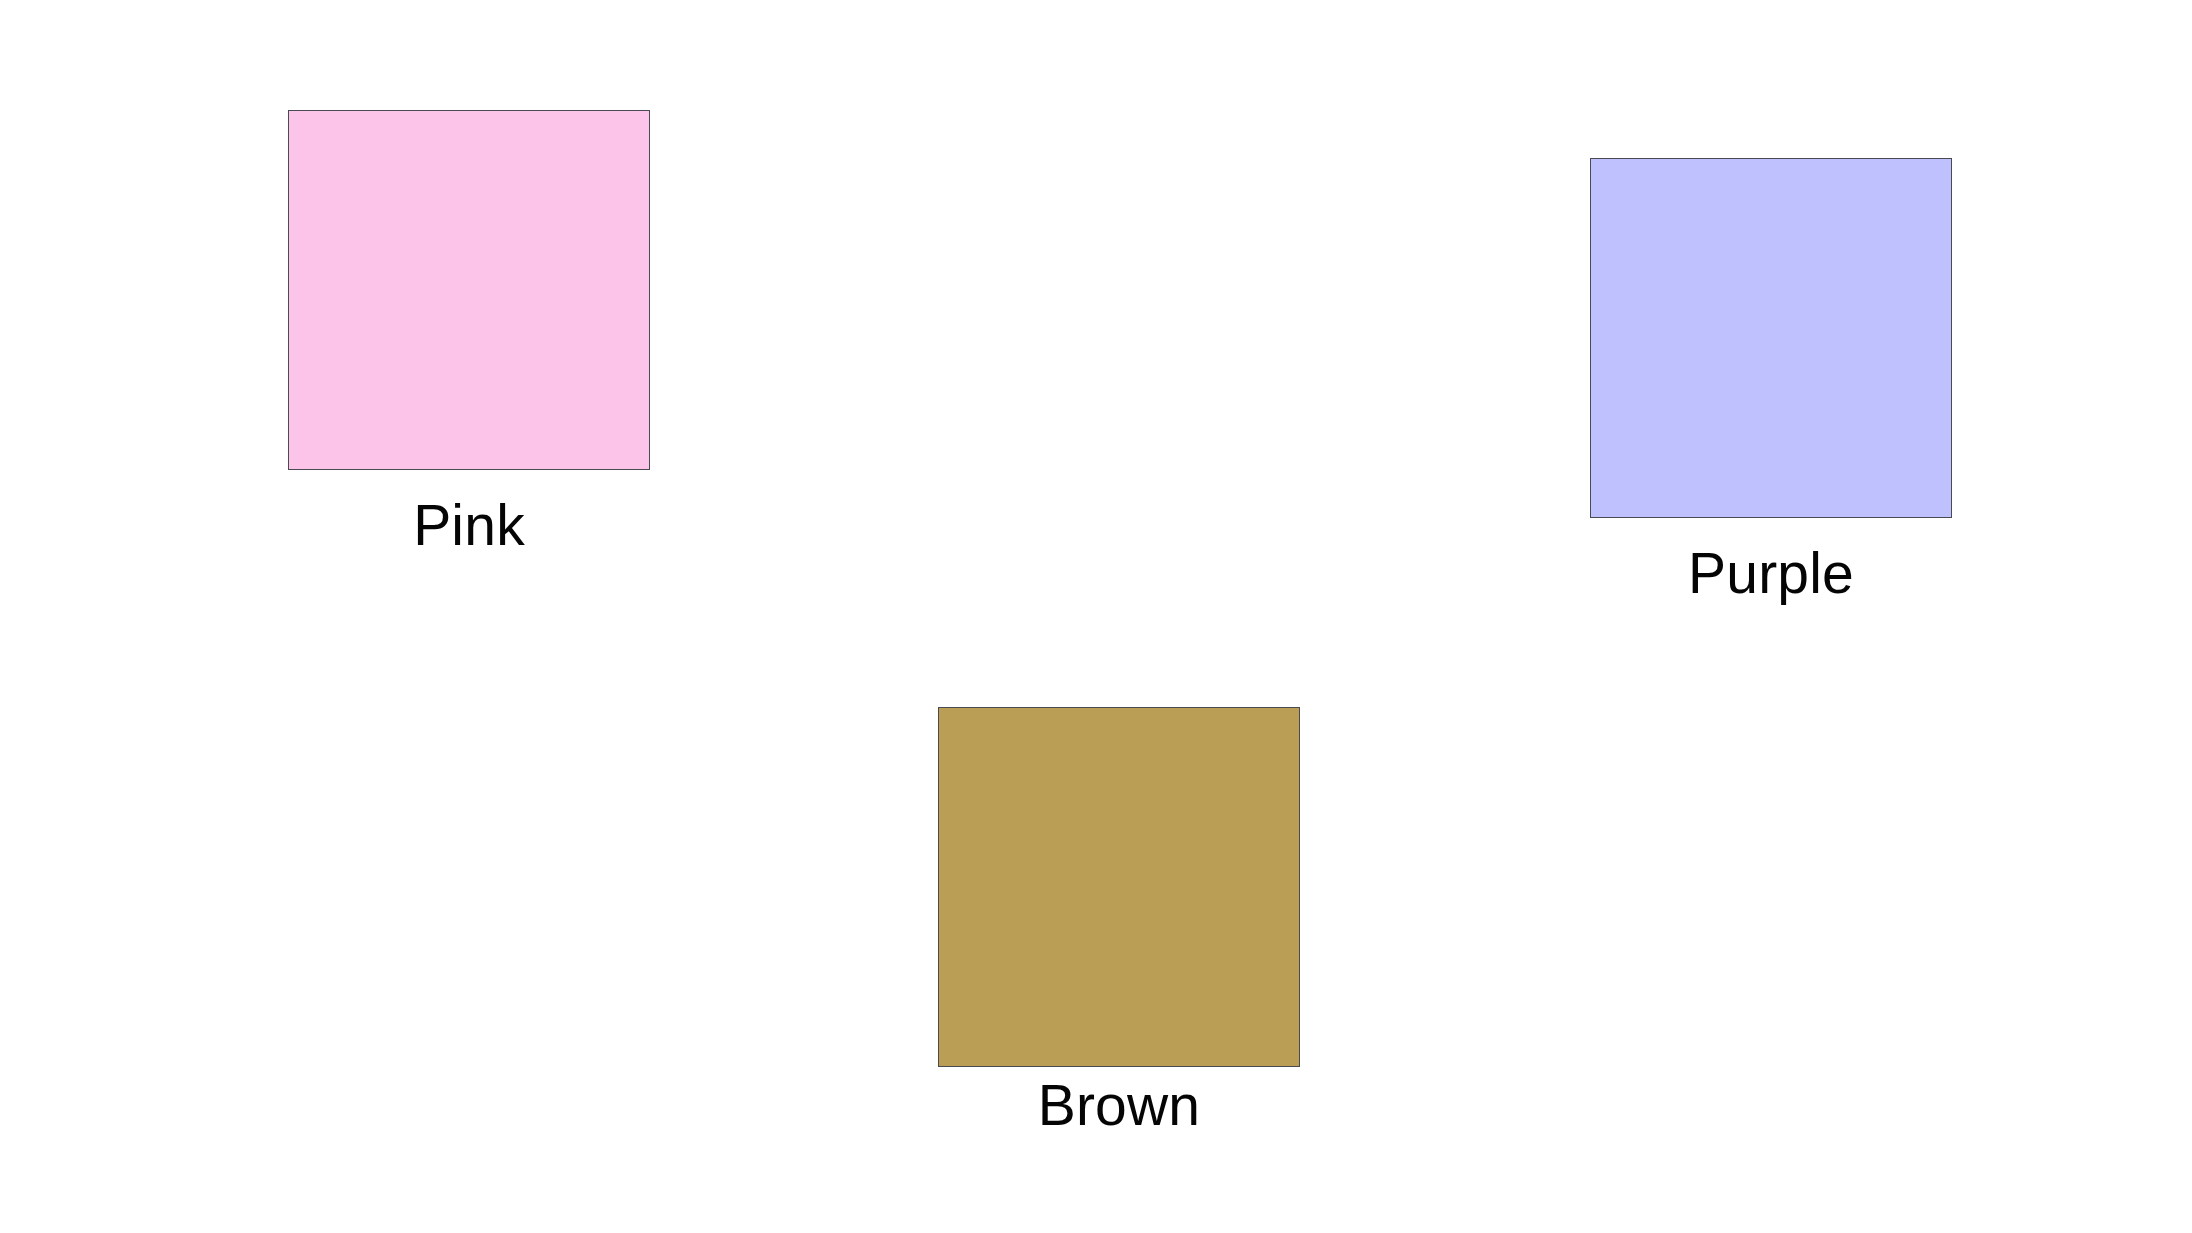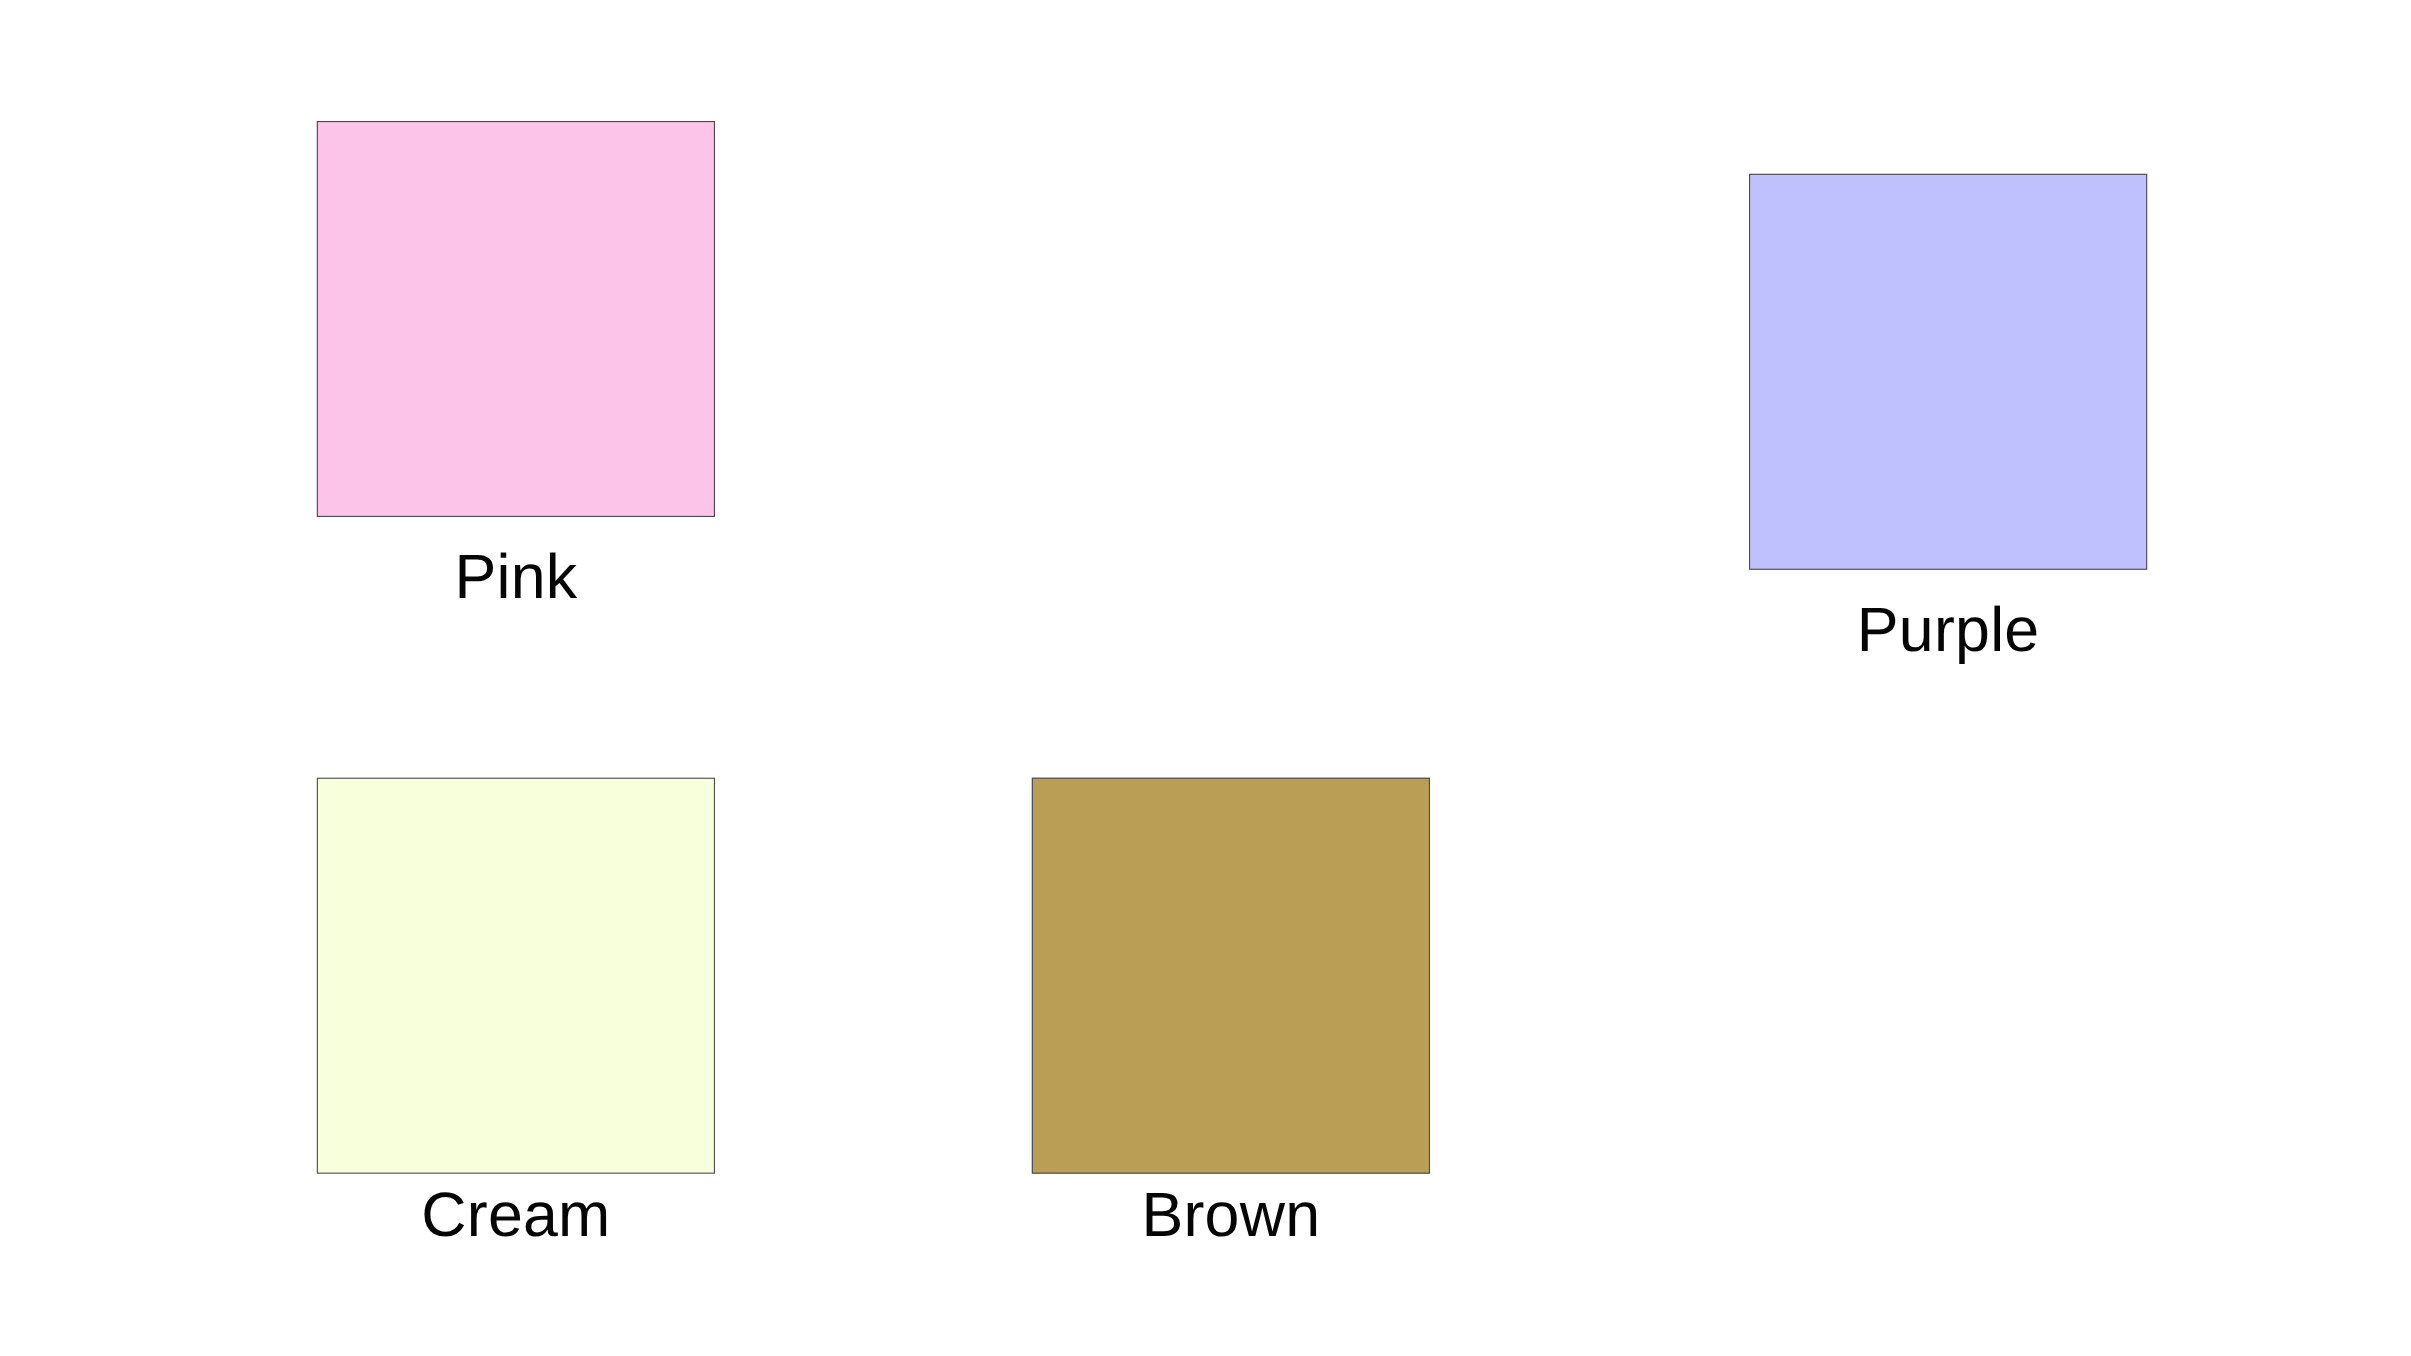--- a/index.html
+++ b/index.html
@@ -68,24 +68,20 @@
     <div class="swatch-chip" style="background-color: rgb(252, 196, 232); border-color: rgb(74, 74, 82);"></div>
     <div class="swatch-label" style="color: rgb(5, 5, 5);">Pink</div>
   </div>
 
 
   <div class="swatch-cell row-1 col-3">
     <div class="swatch-chip" style="background-color: rgb(190, 193, 253); border-color: rgb(74, 74, 82);"></div>
     <div class="swatch-label" style="color: rgb(5, 5, 5);">Purple</div>
   </div>
 
-  <div class="swatch-cell row-2 col-1">
-    <div class="swatch-chip" style="background-color: rgb(248, 255, 219); border-color: rgb(74, 74, 82);"></div>
-    <div class="swatch-label" style="color: rgb(5, 5, 5);">Cream</div>
-  </div>
 
   <div class="swatch-cell row-2 col-2">
     <div class="swatch-chip" style="background-color: rgb(186, 158, 85); border-color: rgb(74, 74, 82);"></div>
     <div class="swatch-label" style="color: rgb(5, 5, 5);">Brown</div>
   </div>
 
 
 </div>
 
 </body></html>

